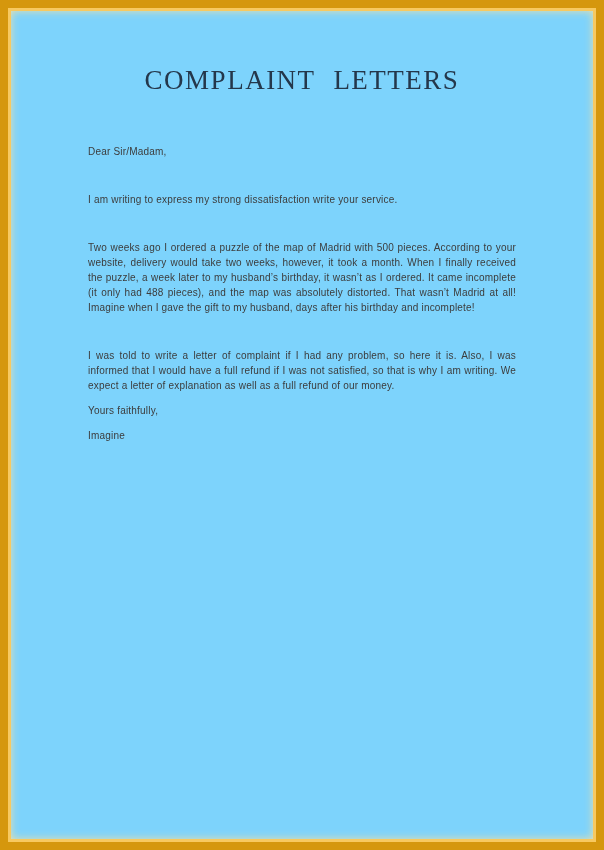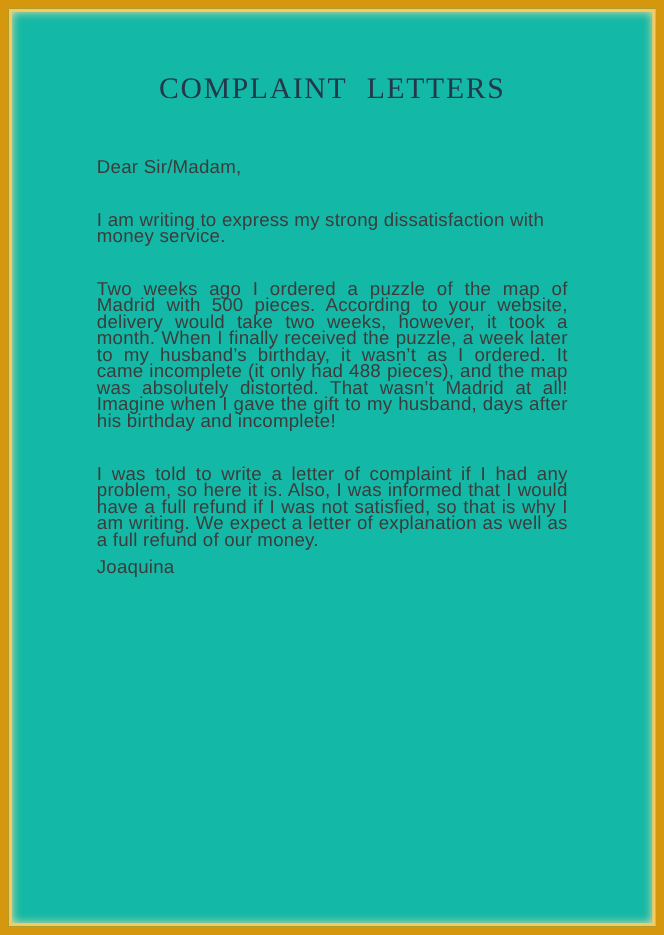--- a/index.html
+++ b/index.html
@@ -2,21 +2,21 @@
 <html><head>
 <meta charset="utf-8">
 <style>
   * { margin: 0; padding: 0; box-sizing: border-box; }
   html, body { width: 604px; height: 850px; background: #fff; }
   body { font-family: "Liberation Sans", sans-serif; }
 
   .page {
     width: 604px;
     height: 850px;
-    background: #14b8a6;
+    background: #7dd3fc;
     border: 8px solid #D5970D;
     box-shadow: inset 0 0 0 3px #F7C960, inset 0 0 9px 3px rgba(250, 224, 158, 0.9);
     overflow: hidden;
   }
 
   .content {
     padding: 0 80px;
   }
 
   .doc-title {
@@ -25,21 +25,21 @@
     font-family: "Liberation Serif", "DejaVu Serif", serif;
     font-size: 27px;
     line-height: 1.25;
     font-weight: 500;
     color: #24374B;
     letter-spacing: 1.5px;
     word-spacing: 10px;
   }
 
   .body-text {
-    font-size: 17px;
+    font-size: 10px;
     line-height: 15px;
     color: #3C3C3C;
     letter-spacing: 0.2px;
   }
 
   .salutation { margin-top: 46px; }
 
   .para { margin-top: 33px; }
 
   .justify { text-align: justify; text-justify: inter-word; }
@@ -50,25 +50,26 @@
 </head>
 <body>
 
 <div class="page">
   <div class="content">
 
     <h1 class="doc-title">COMPLAINT LETTERS</h1>
 
     <p class="body-text salutation">Dear Sir/Madam,</p>
 
-    <p class="body-text para">I am writing to express my strong dissatisfaction with money service.</p>
+    <p class="body-text para">I am writing to express my strong dissatisfaction write your service.</p>
 
     <p class="body-text para justify">Two weeks ago I ordered a puzzle of the map of Madrid with 500 pieces. According to your website, delivery would take two weeks, however, it took a month. When I finally received the puzzle, a week later to my husband’s birthday, it wasn’t as I ordered. It came incomplete (it only had 488 pieces), and the map was absolutely distorted. That wasn’t Madrid at all! Imagine when I gave the gift to my husband, days after his birthday and incomplete!</p>
 
 
     <p class="body-text para justify">I was told to write a letter of complaint if I had any problem, so here it is. Also, I was informed that I would have a full refund if I was not satisfied, so that is why I am writing. We expect a letter of explanation as well as a full refund of our money.</p>
 
 
+    <p class="body-text closing">Yours faithfully,</p>
 
-    <p class="body-text signature">Joaquina</p>
+    <p class="body-text signature">Imagine</p>
 
   </div>
 </div>
 
 </body></html>

